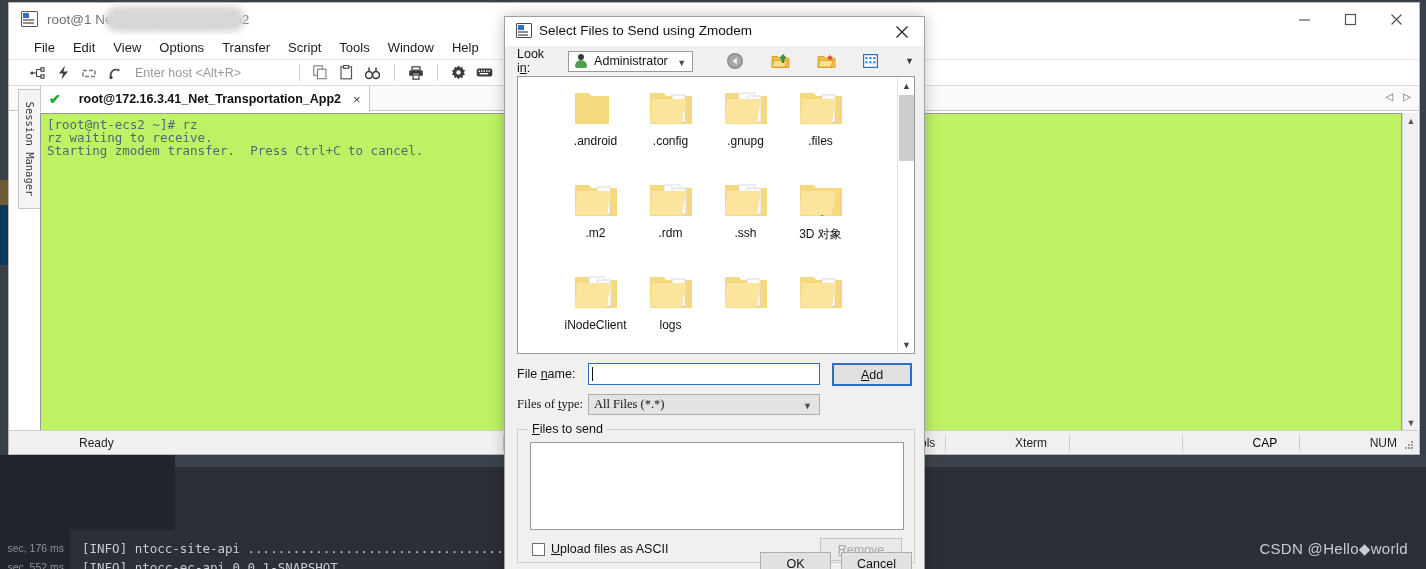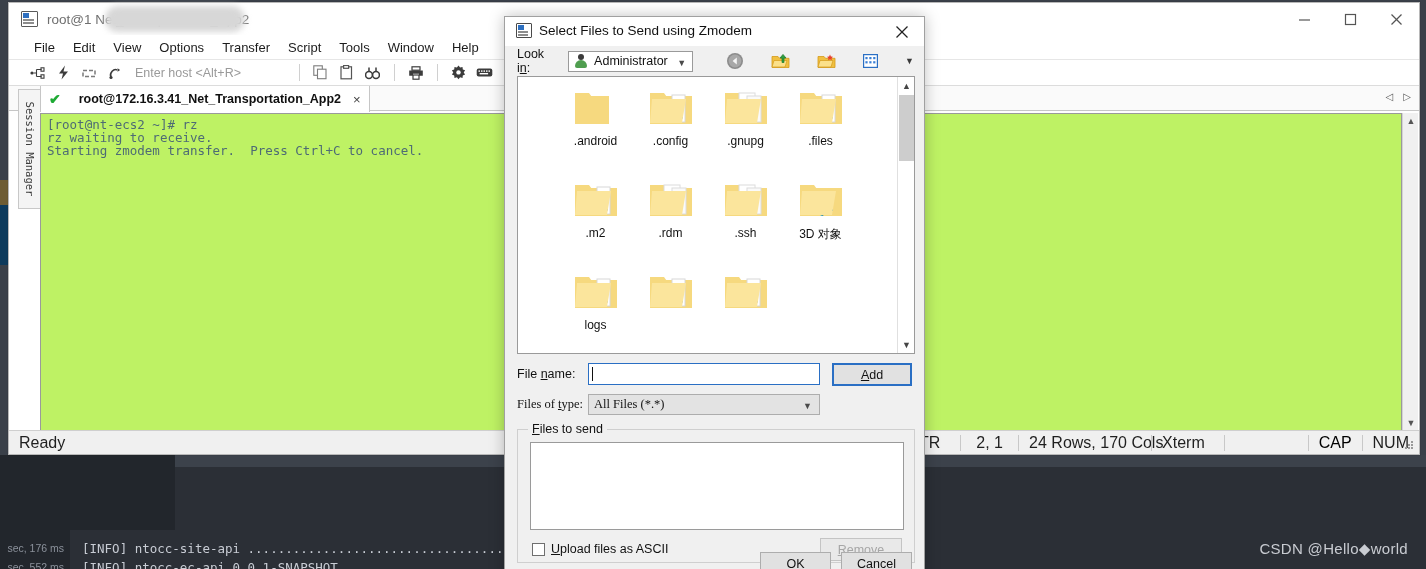--- a/index.html
+++ b/index.html
@@ -117,21 +117,21 @@
     position:absolute; right:1px; top:110px; width:16px; height:318px;
     background:#f0f0f0; border-left:1px solid #d4d4d4;
   }
   .term-vscroll .arw { position:absolute; left:0; width:16px; height:16px; display:flex; align-items:center; justify-content:center; color:#555; font-size:9px;}
   .term-vscroll .arw.top{top:0;} .term-vscroll .arw.bot{bottom:0;}
 
   .crt-status {
     position:absolute; left:0; bottom:0; width:100%; height:24px;
     background:#f0f0f0; border-top:1px solid #cfcfcf; display:flex; align-items:center;
   }
-  .st-cell { font-size:16px; color:#1f1f1f; padding:0 10px; height:24px; display:flex; align-items:center; white-space:nowrap; }
+  .st-cell { font-size:12px; color:#1f1f1f; padding:0 22px; height:24px; display:flex; align-items:center; white-space:nowrap;margin-left:48px; }
   .st-sep { width:1px; height:16px; background:#c8c8c8; }
   .st-grip { position:absolute; right:4px; bottom:3px; width:10px; height:10px; }
   .st-grip i{ position:absolute; width:2px; height:2px; background:#9a9a9a; }
 
   
   .dlg {
     position:absolute; left:504px; top:16px; width:421px; height:569px;
     background:#6d28d9; border:1px solid #a0a0a0;
     box-shadow:0 0 14px rgba(0,0,0,.25);
   }
@@ -589,20 +589,29 @@
                       <path d="M0 5.5 L11 11 L11 23 L0 17.5 Z" fill="#2aa8c9"></path>
                       <path d="M22 5.5 L11 11 L11 23 L22 17.5 Z" fill="#1d7fa8"></path>
                     </g>
                     <path d="M4 12h34l-4 24H2z" fill="#fbe59c"></path>
                   </svg></div>
                 <div class="fl-label">3D 对象</div>
               </div>
               <div class="fl-item">
                 <div><svg width="46" height="40" viewBox="0 0 46 40">
                     <path d="M2 6h14l2.2 3H44v28H2z" fill="#f6d97f"></path>
+                    <rect x="16" y="6" width="16" height="26" fill="#ffffff" stroke="#dcdcdc" stroke-width="1"></rect>
+                    <rect x="24" y="9" width="14" height="26" fill="#fafafa" stroke="#dcdcdc" stroke-width="1"></rect>
+                    <path d="M4 12h34l-4 24H2z" fill="#fbe59c"></path>
+                  </svg></div>
+                <div class="fl-label">iNodeClient</div>
+              </div>
+              <div class="fl-item">
+                <div><svg width="46" height="40" viewBox="0 0 46 40">
+                    <path d="M2 6h14l2.2 3H44v28H2z" fill="#f6d97f"></path>
                     <rect x="24" y="8" width="13" height="27" fill="#ffffff" stroke="#d8d8d8" stroke-width="1"></rect>
                     <g fill="#2f7fd0" opacity=".85">
                       <rect x="26" y="12" width="9" height="1.4"></rect>
                       <rect x="26" y="15" width="9" height="1.4"></rect>
                       <rect x="26" y="18" width="9" height="1.4"></rect>
                       <rect x="26" y="21" width="9" height="1.4"></rect>
                       <rect x="26" y="24" width="9" height="1.4"></rect>
                       <rect x="26" y="27" width="9" height="1.4"></rect>
                       <rect x="26" y="30" width="9" height="1.4"></rect>
                     </g>

